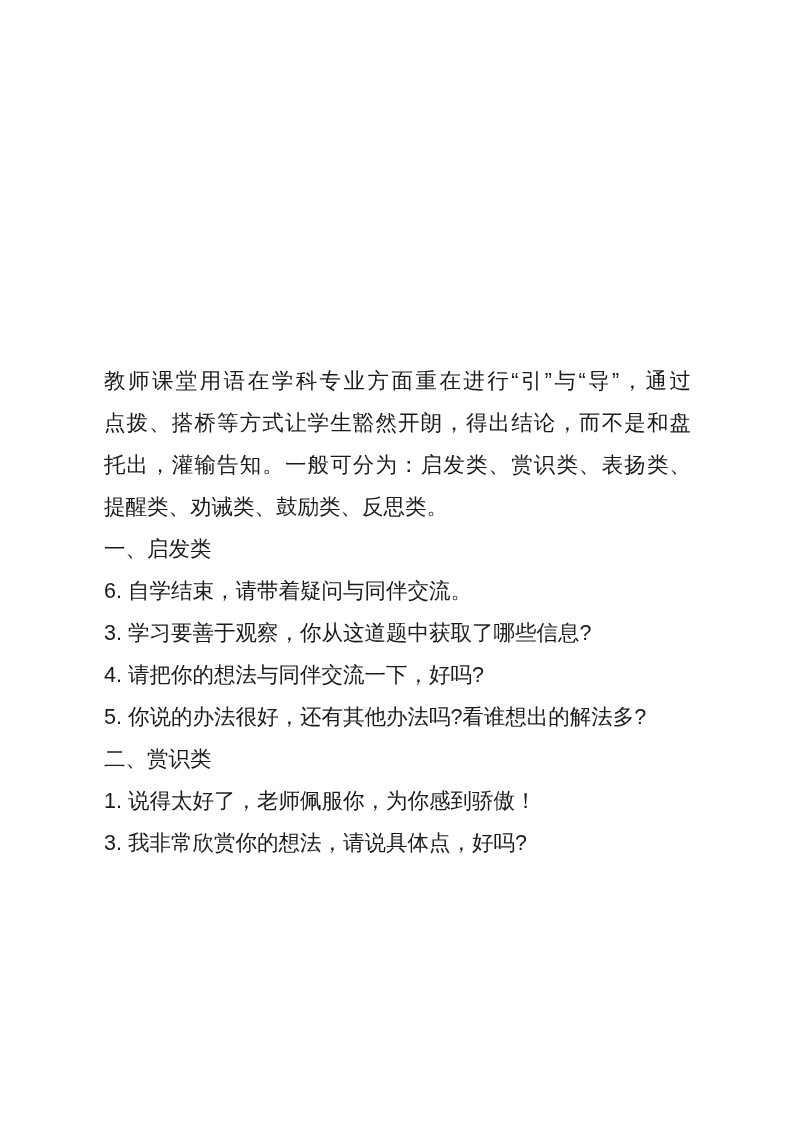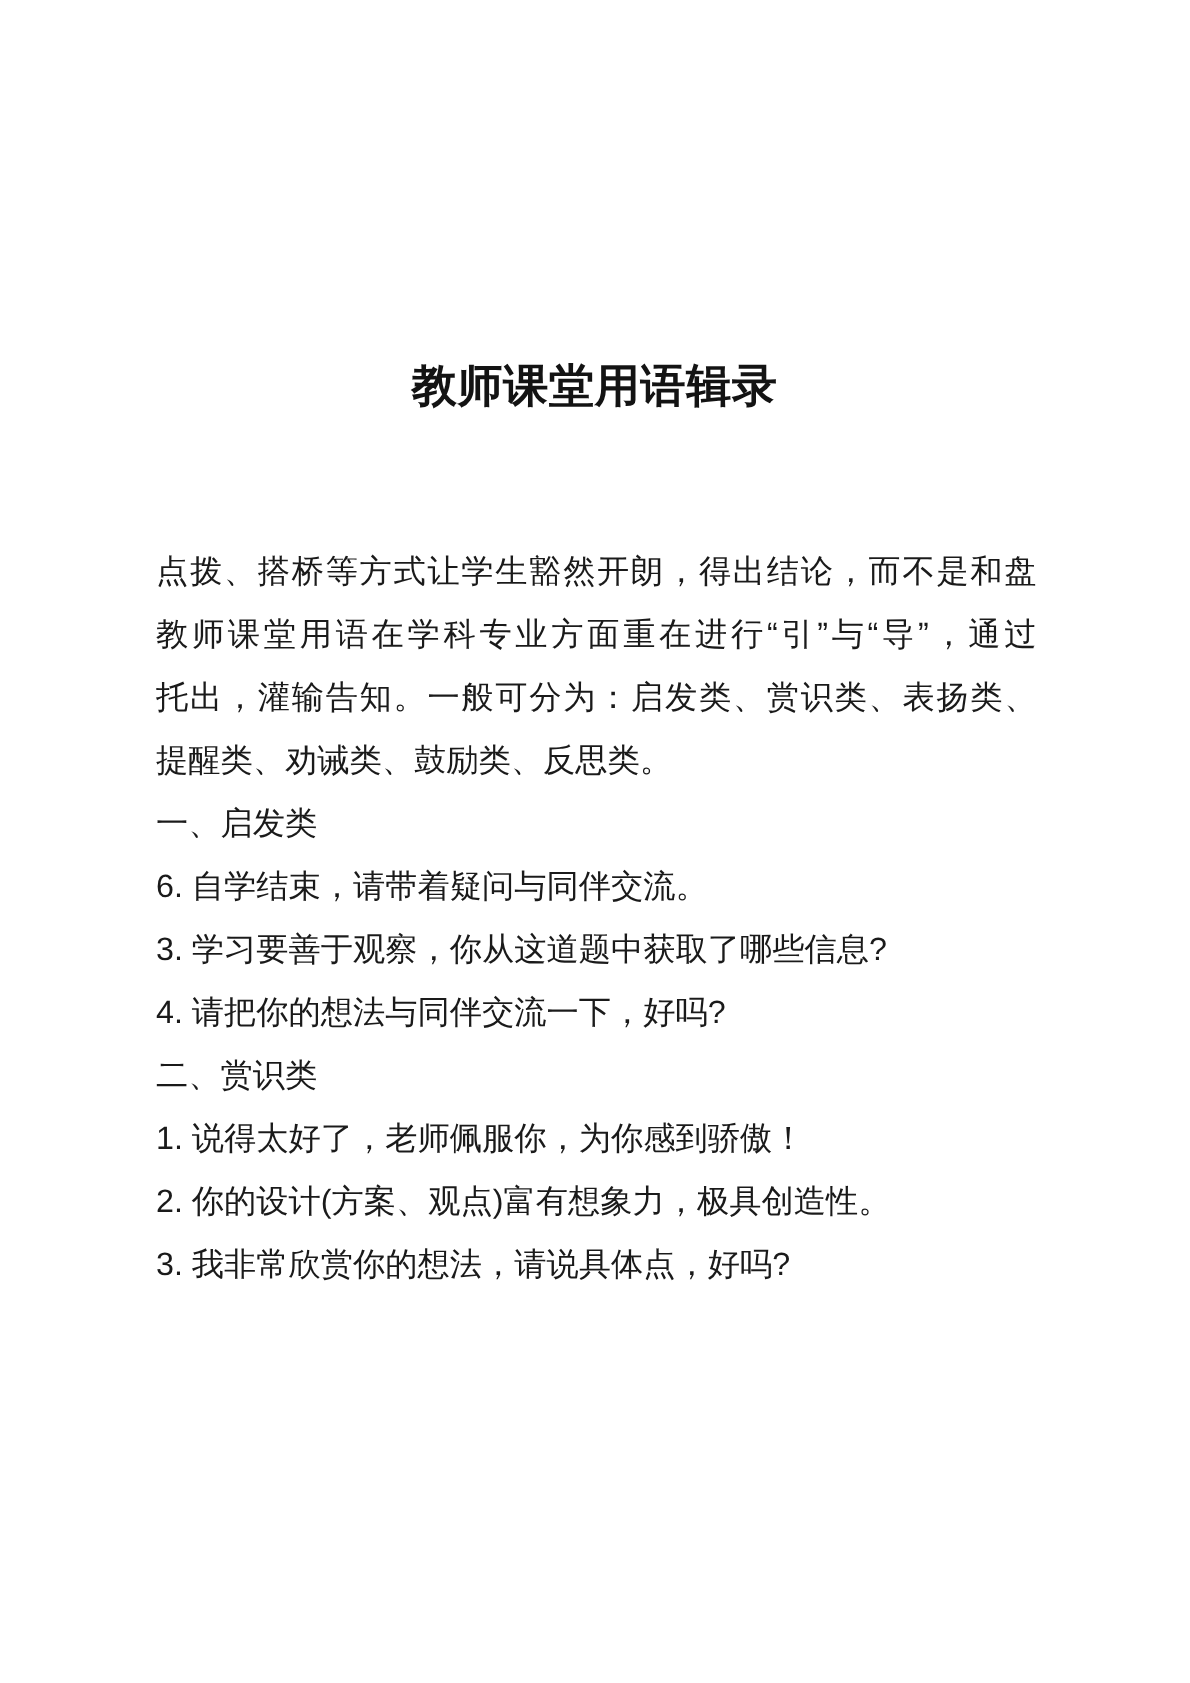--- a/index.html
+++ b/index.html
@@ -48,30 +48,29 @@
     white-space: normal;
     text-align: justify;
     text-align-last: justify;
   }
 </style>
 </head>
 <body>
 
 <div class="page">
 
-  <h1 class="doc-title">教师课堂用语辑录</h1>
 
   <div class="doc-body">
+    <div class="line justify">教师课堂用语在学科专业方面重在进行“引”与“导”，通过</div>
     <div class="line justify">点拨、搭桥等方式让学生豁然开朗，得出结论，而不是和盘</div>
-    <div class="line justify">教师课堂用语在学科专业方面重在进行“引”与“导”，通过</div>
     <div class="line justify">托出，灌输告知。一般可分为：启发类、赏识类、表扬类、</div>
     <div class="line">提醒类、劝诫类、鼓励类、反思类。</div>
     <div class="line">一、启发类</div>
     <div class="line">6. 自学结束，请带着疑问与同伴交流。</div>
     <div class="line">3. 学习要善于观察，你从这道题中获取了哪些信息?</div>
     <div class="line">4. 请把你的想法与同伴交流一下，好吗?</div>
+    <div class="line">5. 你说的办法很好，还有其他办法吗?看谁想出的解法多?</div>
     <div class="line">二、赏识类</div>
     <div class="line">1. 说得太好了，老师佩服你，为你感到骄傲！</div>
-    <div class="line">2. 你的设计(方案、观点)富有想象力，极具创造性。</div>
     <div class="line">3. 我非常欣赏你的想法，请说具体点，好吗?</div>
   </div>
 
 </div>
 
 </body></html>

